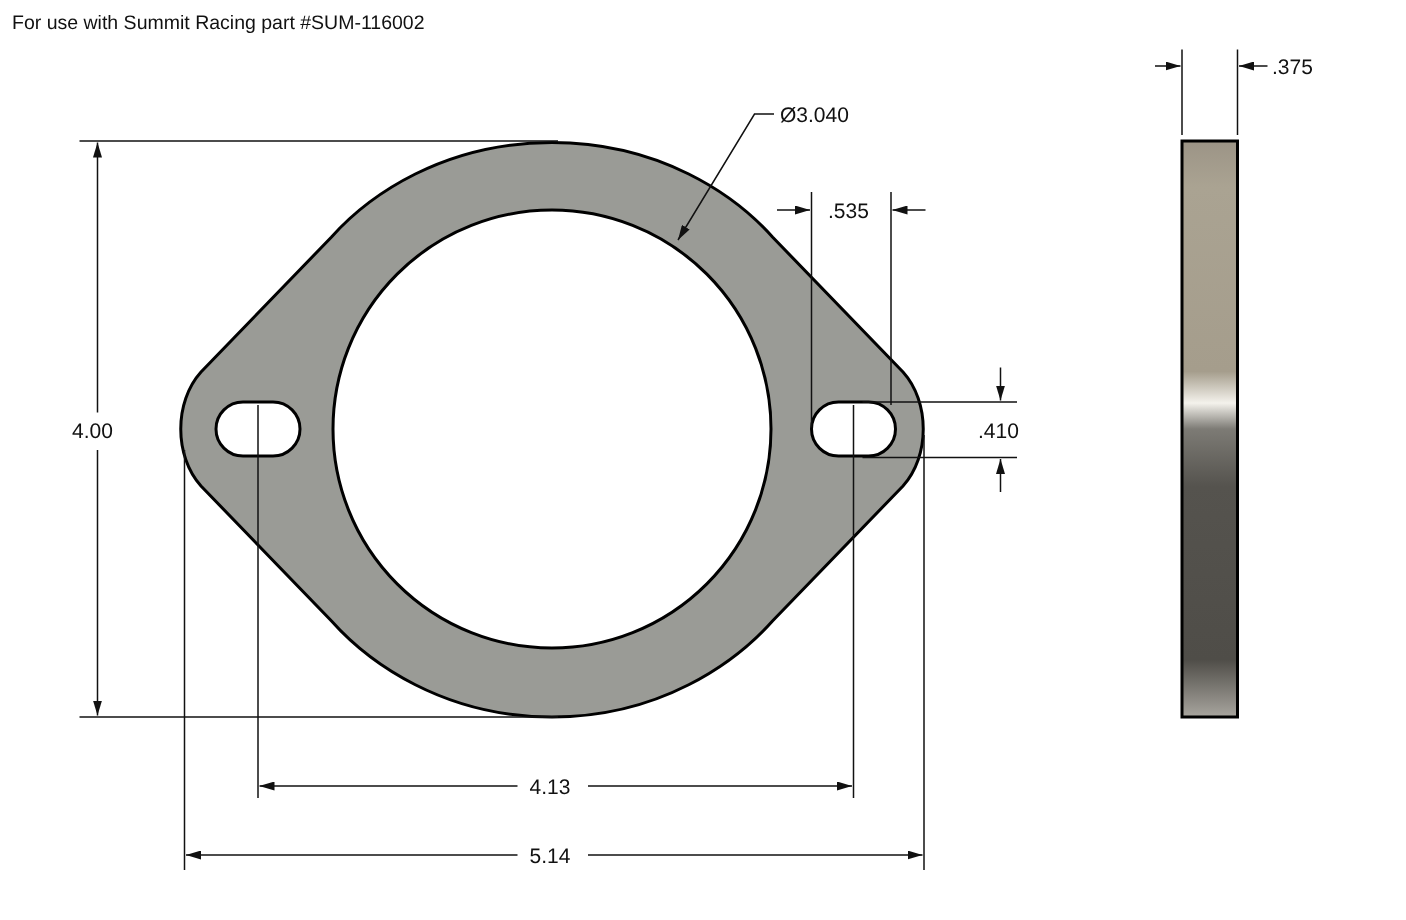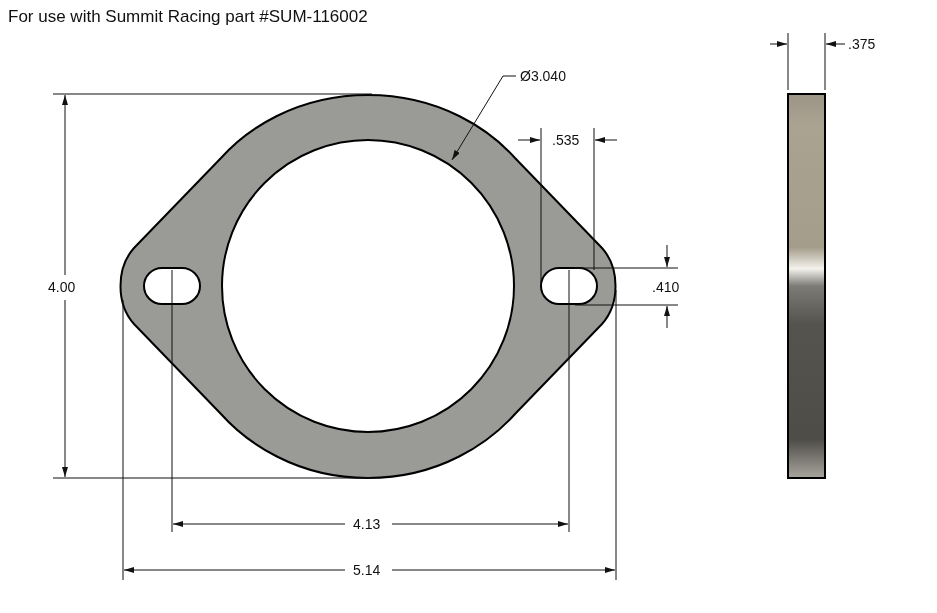--- a/index.html
+++ b/index.html
@@ -1,17 +1,17 @@
 <!DOCTYPE html>
 <html><head>
 <meta charset="utf-8">
 <style>
   html, body { margin: 0; padding: 0; background: #ffffff; }
   body { width: 937px; height: 613px; position: relative; overflow: hidden; font-family: "Liberation Sans", sans-serif; }
-  .title { position: absolute; left: 8px; top: 7px; font-size: 17px; color: #111; }
+  .title { position: absolute; left: 8px; top: 7px; font-size: 13px; color: #111; }
   svg { position: absolute; left: 0; top: 0; }
   .dim { font-family: "Liberation Sans", sans-serif; font-size: 14px; fill: #111; }
 </style>
 </head>
 <body>
 
 <div class="title">For use with Summit Racing part #SUM-116002</div>
 
 <svg width="937" height="613" viewBox="0 0 937 613">
   <defs>

